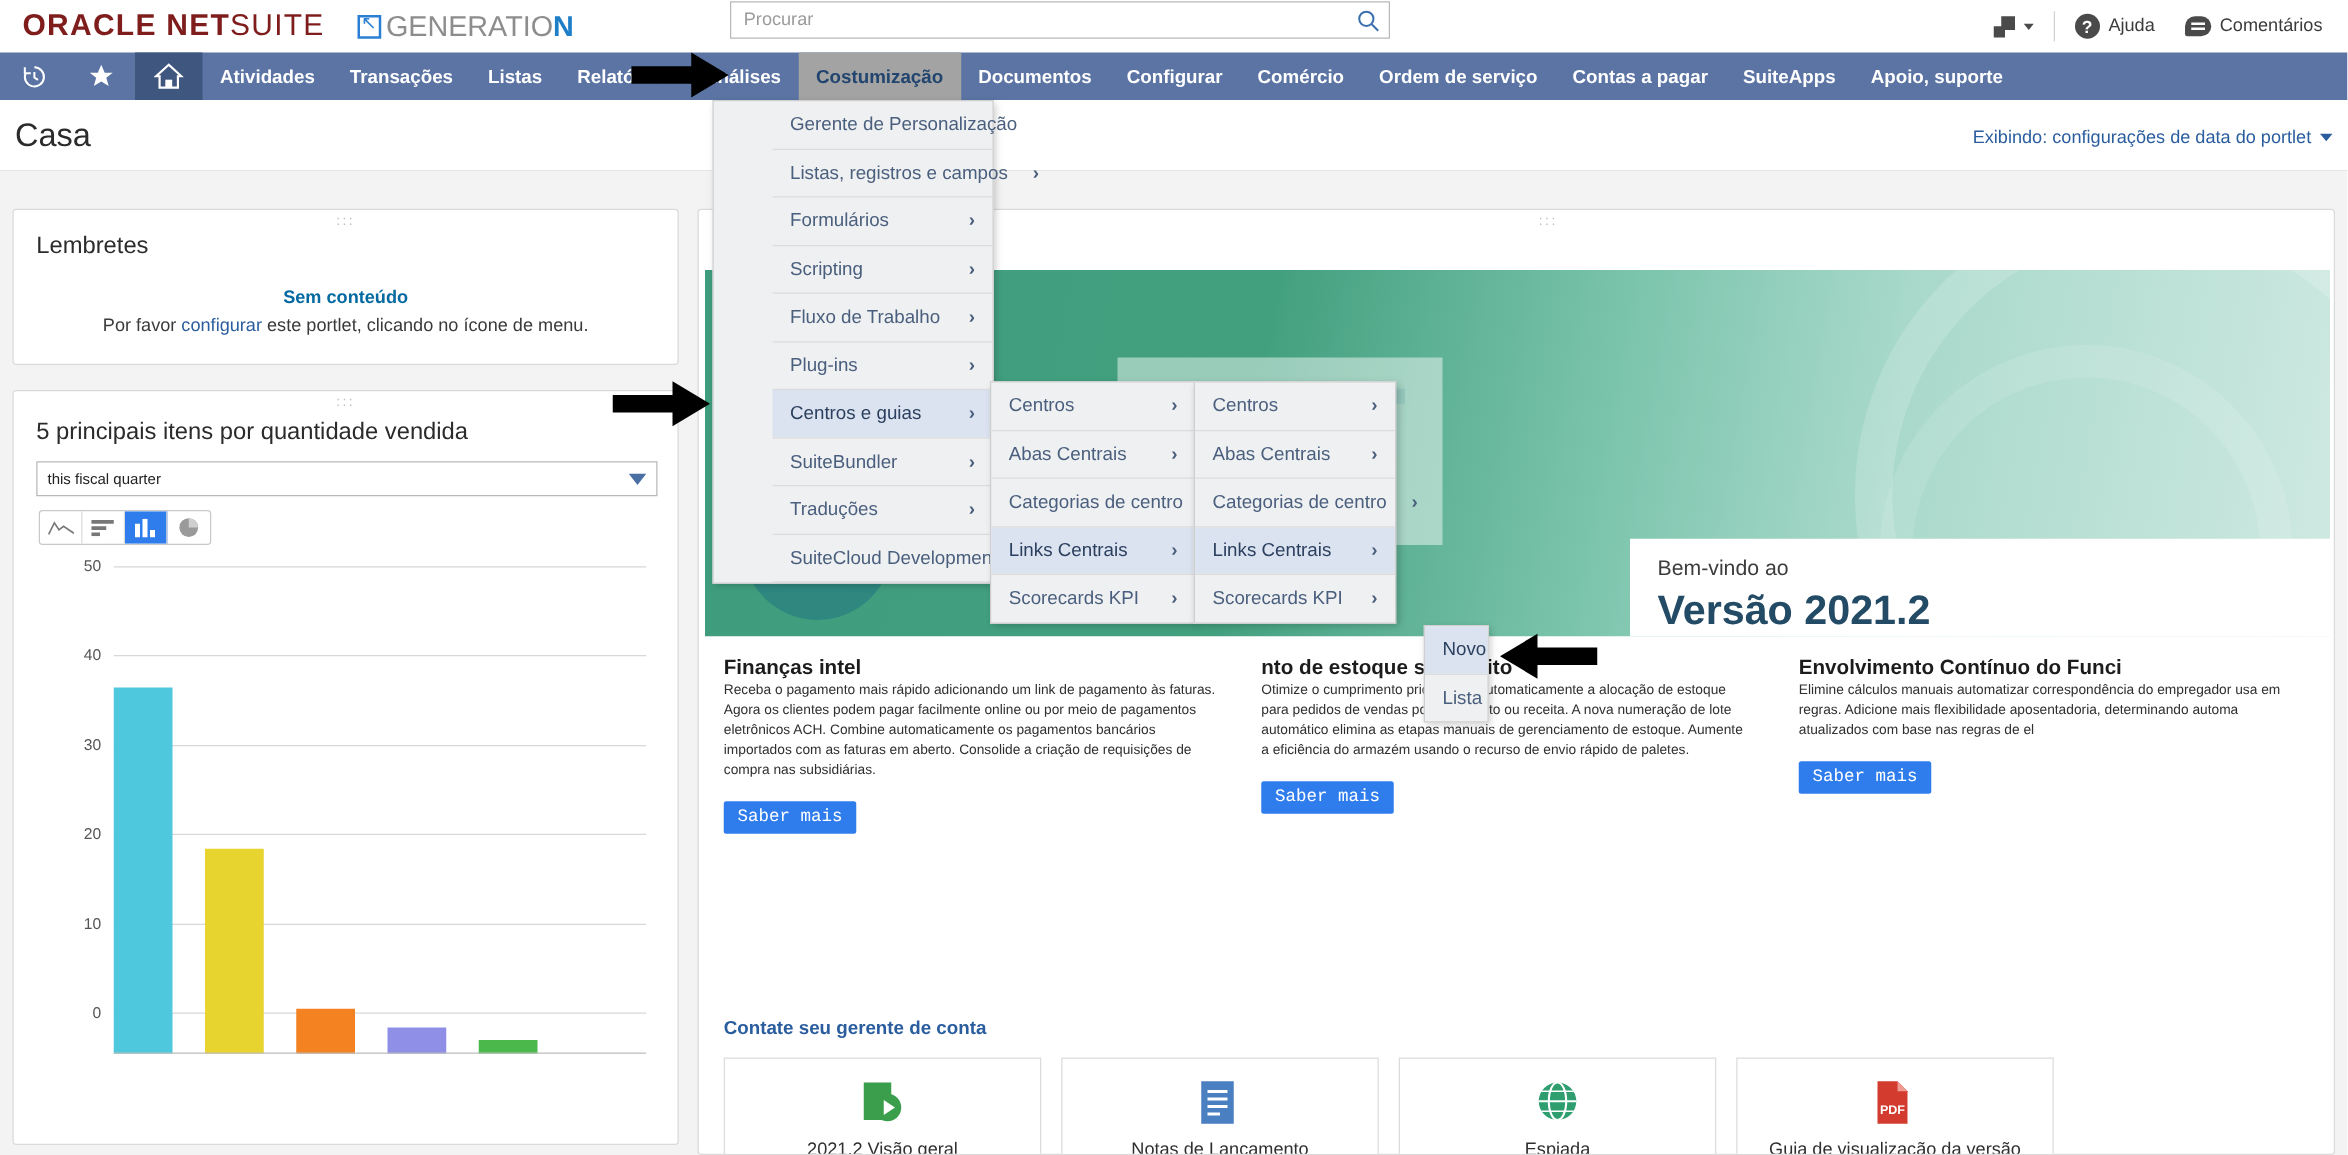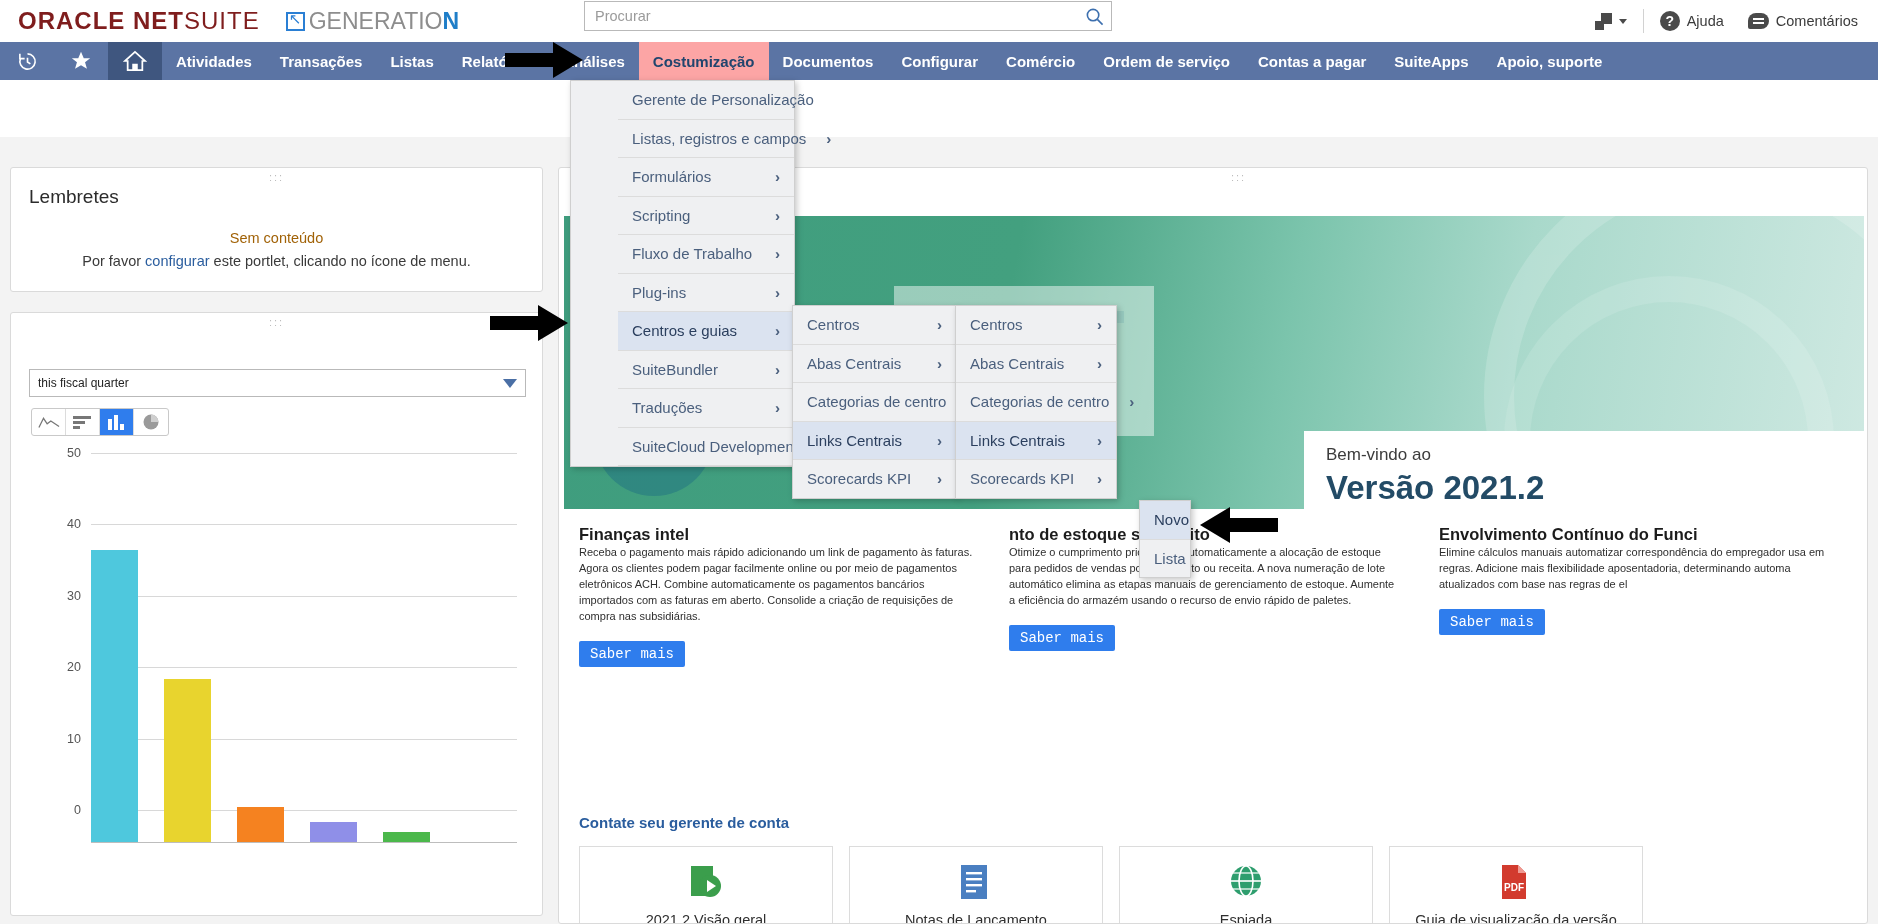--- a/index.html
+++ b/index.html
@@ -76,21 +76,21 @@
   }
   .nav-icon {
     width: 54px; display: flex; align-items: center; justify-content: center;
     cursor: pointer; color: #fff;
   }
   .nav-icon.home { background: #3f567f; }
   .nav-item {
     display: flex; align-items: center; padding: 0 14px; color: #ffffff;
     font-size: 15px; font-weight: 700; cursor: pointer; white-space: nowrap;
   }
-  .nav-item.active { background: #fca5a5; color: #21456e; }
+  .nav-item.active { background: #a3a3a3; color: #21456e; }
 
   
   .pagehdr {
     position: absolute; left: 0; top: 80px; width: 1878px; height: 57px;
     background: #fff; border-bottom: 1px solid #e3e3e3;
   }
   .pagetitle { position: absolute; left: 12px; top: 13px; font-size: 26px; color: #2b2b2b; }
   .exibindo {
     position: absolute; right: 12px; top: 22px; font-size: 14.5px; color: #2a5d9e; cursor: pointer;
     display: flex; align-items: center; gap: 7px;
@@ -103,21 +103,21 @@
   
   .portlet {
     position: absolute; background: #fff; border: 1px solid #dadada; border-radius: 3px;
   }
   .grip { position:absolute; left:50%; top:6px; transform:translateX(-50%); color:#bdbdbd; font-size:11px; letter-spacing:2px; line-height:6px;}
   .grip span{display:block;}
   .portlet-title { font-size: 19px; color:#2b2b2b; }
 
   #portlet-lembretes { left: 10px; top: 167px; width: 533px; height: 125px; }
   #portlet-lembretes .portlet-title { position:absolute; left:18px; top:18px; }
-  .lembretes-sem { position:absolute; left:0; right:0; top:62px; text-align:center; font-size:14.5px; color:#a16207; font-weight:400;}
+  .lembretes-sem { position:absolute; left:0; right:0; top:62px; text-align:center; font-size:14.5px; color:#0369a1; font-weight:700;}
   .lembretes-msg { position:absolute; left:0; right:0; top:85px; text-align:center; font-size:14.5px; color:#3a3a3a;}
   .lembretes-msg a { color:#2a5d9e; text-decoration:none; }
 
   #portlet-chart { left: 10px; top: 312px; width: 533px; height: 604px; }
   #portlet-chart .portlet-title { position:absolute; left:18px; top:22px; }
   .chart-select {
     position:absolute; left:18px; top:56px; width: 497px; height: 28px;
     border:1px solid #b9b9b9; background:#fff; display:flex; align-items:center;
     padding: 0 8px; font-size:12px; color:#222; cursor:pointer;
   }
@@ -318,38 +318,46 @@
         </div>
         <div class="nav-item">
           <span>SuiteApps</span>
         </div>
         <div class="nav-item">
           <span>Apoio, suporte</span>
         </div>
       </div>
   </div>
 
+  <div class="pagehdr">
+    <div class="pagetitle">Casa</div>
+    <div class="exibindo">
+      <span>Exibindo: configurações de data do portlet</span>
+      <span class="tri-dn"></span>
+    </div>
+  </div>
 
   <div class="bodybg"></div>
 
   <div class="portlet" id="portlet-lembretes">
     <div class="grip">
         <span>:::</span>
       </div>
     <div class="portlet-title">Lembretes</div>
     <div class="lembretes-sem">Sem conteúdo</div>
     <div class="lembretes-msg">
       <span>Por favor </span><a href="#">configurar</a><span> este portlet, clicando no ícone de menu.</span>
     </div>
   </div>
 
   <div class="portlet" id="portlet-chart">
     <div class="grip">
         <span>:::</span>
       </div>
+    <div class="portlet-title">5 principais itens por quantidade vendida</div>
 
     <div class="chart-select">
       <span>this fiscal quarter</span>
       <span class="tri"></span>
     </div>
 
     <div class="chart-types">
       <div class="ctype">
         <svg width="22" height="14" viewBox="0 0 24 14">
             <path d="M1 13 L6 3 L10 9 L14 6 L23 12" fill="none" stroke="#777" stroke-width="1.4"></path>

